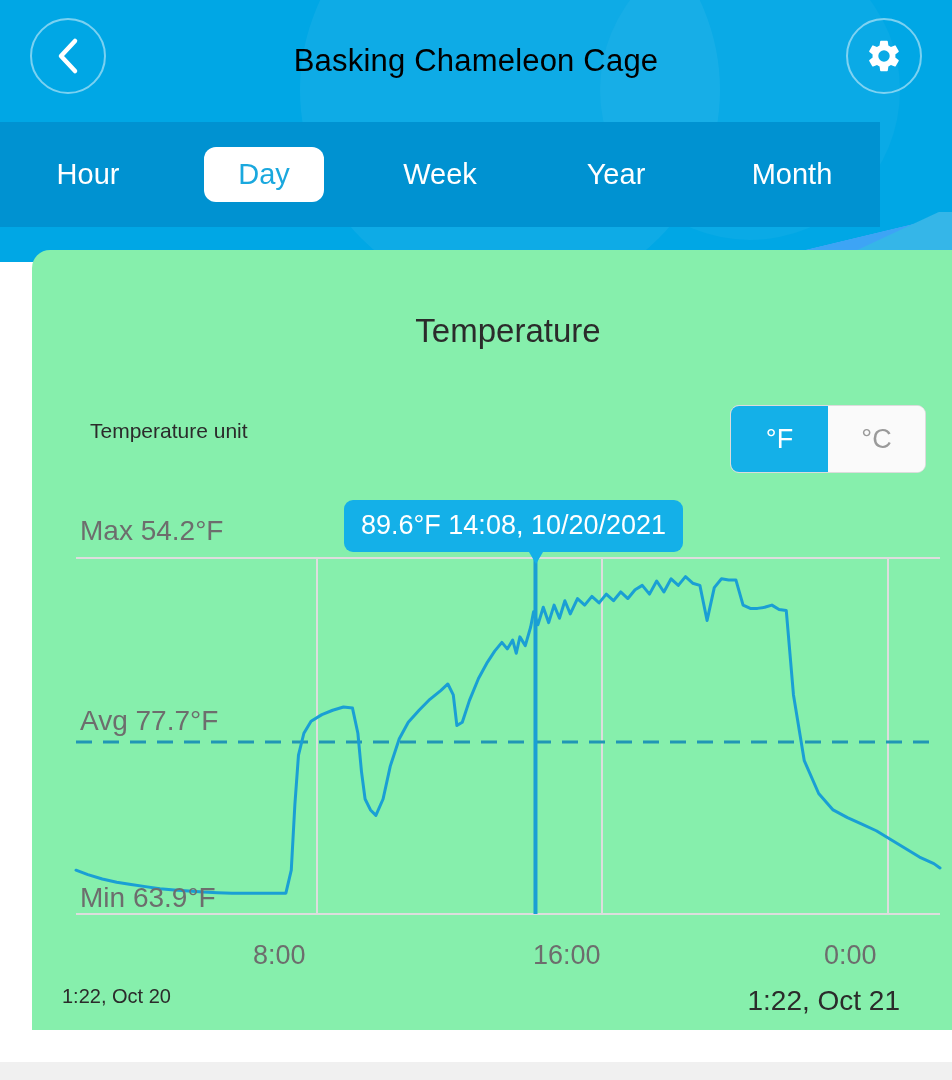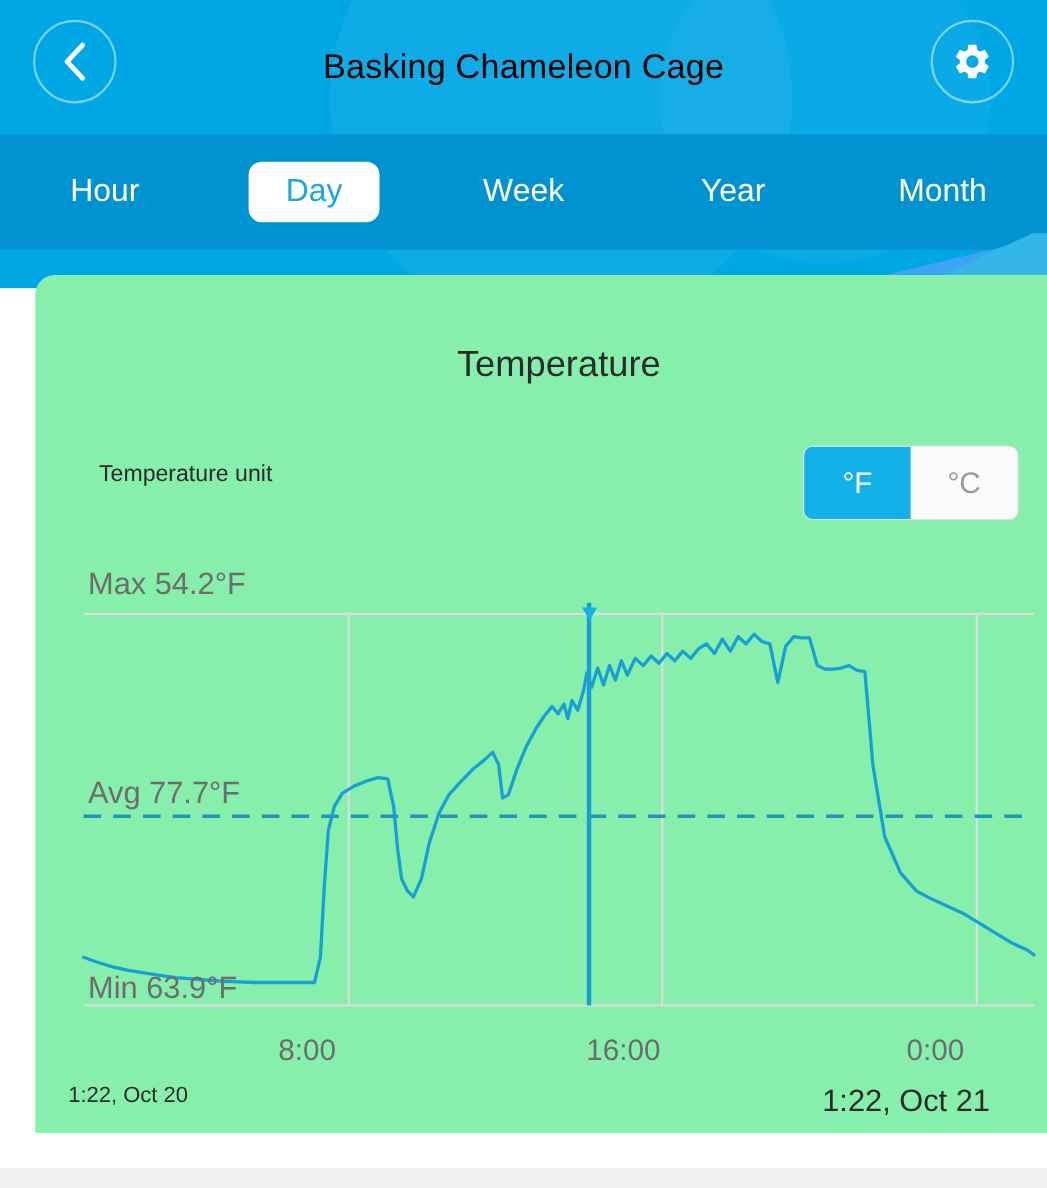--- a/index.html
+++ b/index.html
@@ -86,21 +86,21 @@
     justify-content: center;
     cursor: pointer;
   }
   .back-btn { left: 30px; }
   .gear-btn { right: 30px; }
 
   
   .tabbar {
     position: absolute;
     top: 122px; left: 0;
-    width: 952px; height: 105px;
+    width: 880px; height: 105px;
     background: #0092d1;
     display: flex;
     align-items: center;
   }
   .tab {
     flex: 1;
     text-align: center;
     color: #ffffff;
     font-size: 29px;
     line-height: 1;
@@ -319,20 +319,21 @@
         <polyline id="series-path" fill="none" stroke="#1a9fd4" stroke-width="3" stroke-linejoin="round" stroke-linecap="round" points="44.00,380.18 55.88,384.57 70.28,388.95 84.68,392.23 99.08,394.42 113.48,396.62 127.88,398.81 142.28,399.90 156.68,401.00 171.08,402.09 185.48,402.64 199.88,403.19 214.28,403.19 228.68,403.19 243.08,403.19 253.88,403.19 259.28,380.18 262.88,314.46 266.48,265.17 271.88,243.26 279.08,231.21 289.88,224.64 300.68,220.26 311.48,216.97 320.48,218.07 325.88,243.26 329.48,281.60 333.08,308.98 338.48,319.94 343.88,325.42 351.08,308.98 358.28,276.12 367.28,248.74 376.28,232.31 387.08,220.26 397.88,209.30 408.68,200.54 415.88,193.97 421.28,204.92 424.88,235.59 430.28,232.31 437.48,210.40 446.48,188.49 455.48,172.06 462.68,161.11 469.88,152.34 475.28,158.92 480.68,150.15 484.28,163.30 487.88,146.87 493.28,155.63 498.68,137.01 501.56,121.67 505.88,134.82 511.28,117.29 516.68,132.63 522.08,115.10 527.48,128.25 532.88,110.72 538.28,123.86 545.48,108.53 552.68,115.10 559.88,106.34 567.08,112.91 574.28,104.15 581.48,110.72 588.68,101.96 595.88,108.53 603.08,99.77 610.28,95.38 617.48,104.15 624.68,91.00 631.88,101.96 639.08,88.81 646.28,95.38 653.48,86.62 660.68,93.19 667.88,95.38 675.08,130.44 682.28,97.58 689.48,88.81 696.68,89.91 703.88,89.91 711.08,115.10 718.28,118.39 725.48,118.39 732.68,117.29 739.88,115.10 747.08,119.48 754.28,120.58 761.48,204.92 772.28,270.65 786.68,303.51 801.08,319.94 815.48,327.61 829.88,334.18 844.28,340.75 858.68,349.51 873.08,358.28 887.48,367.04 901.88,373.61 908.00,377.99"></polyline>
 
         <line x1="503.47999999999996" y1="58" x2="503.47999999999996" y2="424" stroke="#1a9fd4" stroke-width="4"></line>
       </svg>
     </div>
 
     <div class="stat-label lbl-max">Max 54.2°F</div>
     <div class="stat-label lbl-avg">Avg 77.7°F</div>
     <div class="stat-label lbl-min">Min 63.9°F</div>
 
+    <div class="tooltip">89.6°F 14:08,  10/20/2021</div>
     <div class="tooltip-tail"></div>
   </div>
 
   <div class="xtick xt-0">8:00</div>
   <div class="xtick xt-1">16:00</div>
   <div class="xtick xt-2">0:00</div>
 
   <div class="range-left">1:22,  Oct 20</div>
   <div class="range-right">1:22,  Oct 21</div>
 

